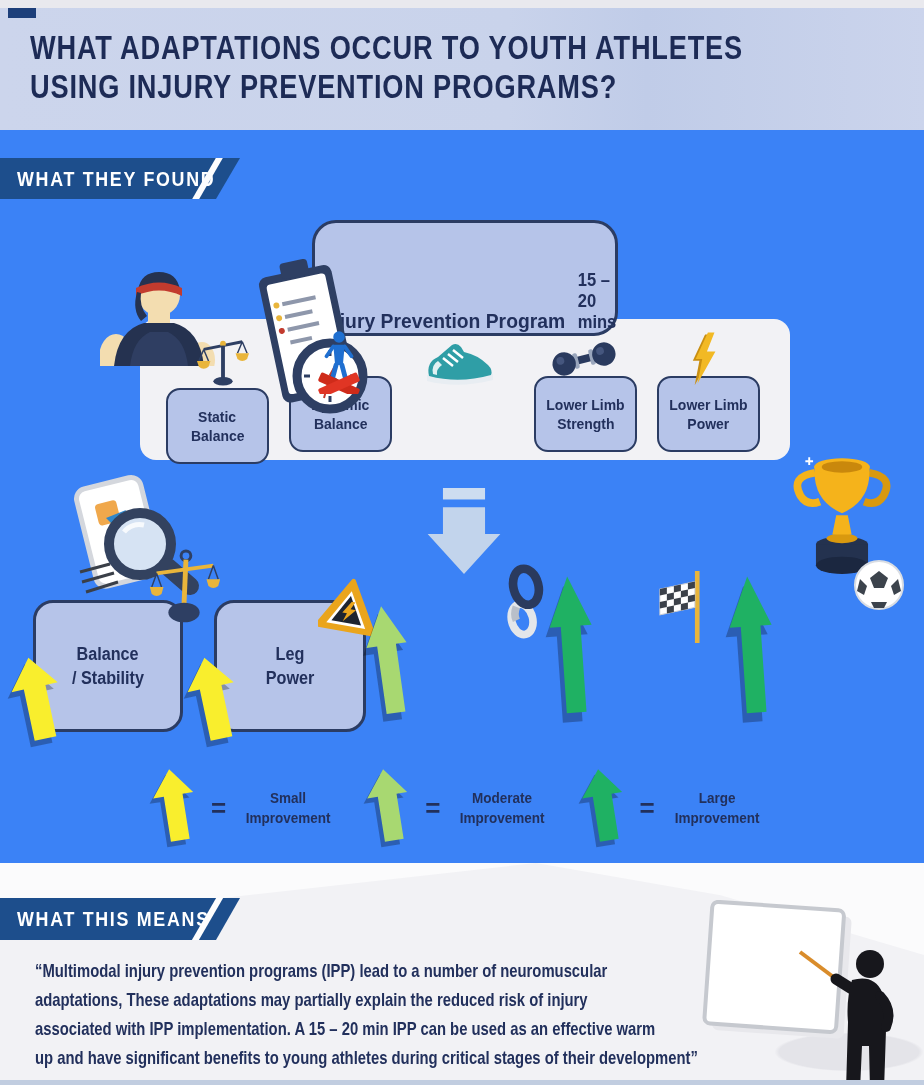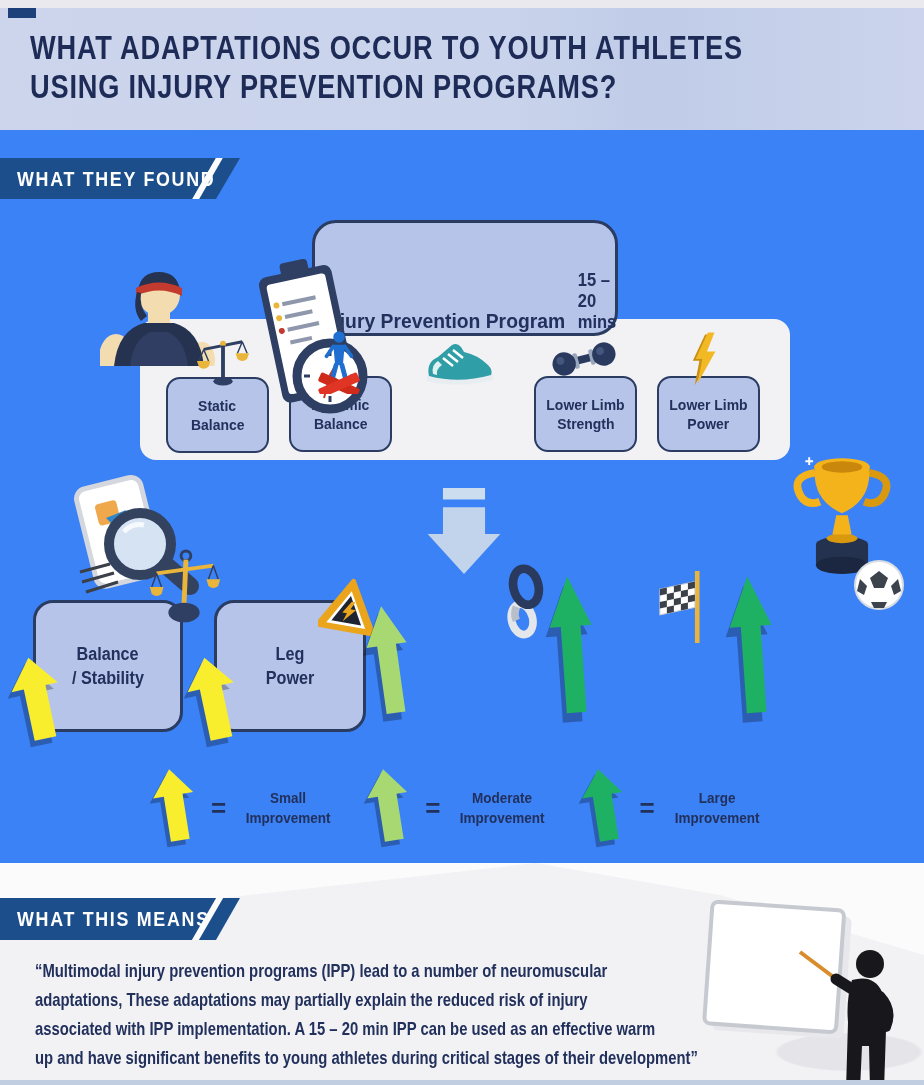--- a/index.html
+++ b/index.html
@@ -174,21 +174,21 @@
       <circle cx="58" cy="21" r="12" fill="#2a3a5e"></circle>
         <circle cx="55" cy="17" r="4" fill="#45567e"></circle>
     </g>
   </svg>
 
   <svg class="icon" style="left:690px;top:322px" width="32" height="56" viewBox="0 0 34 58">
     <path d="M19 2 L6 30 H13 L8 56 L27 22 H18 L26 2 Z" fill="#c98f12" transform="translate(-3 2)"></path>
     <path d="M19 2 L6 30 H13 L8 56 L27 22 H18 L26 2 Z" fill="#f2b924"></path>
   </svg>
 
-  <div class="box cbox" style="left:166px;top:369px;width:99px;height:72px">
+  <div class="box cbox" style="left:166px;top:380px;width:99px;height:72px">
     <div>Static</div>
     <div>Balance</div>
   </div>
   <div class="box cbox" style="left:289px;top:368px;width:99px;height:72px">
     <div>Dynamic</div>
     <div>Balance</div>
   </div>
   <div class="box cbox" style="left:534px;top:368px;width:99px;height:72px">
     <div>Lower Limb</div>
     <div>Strength</div>

